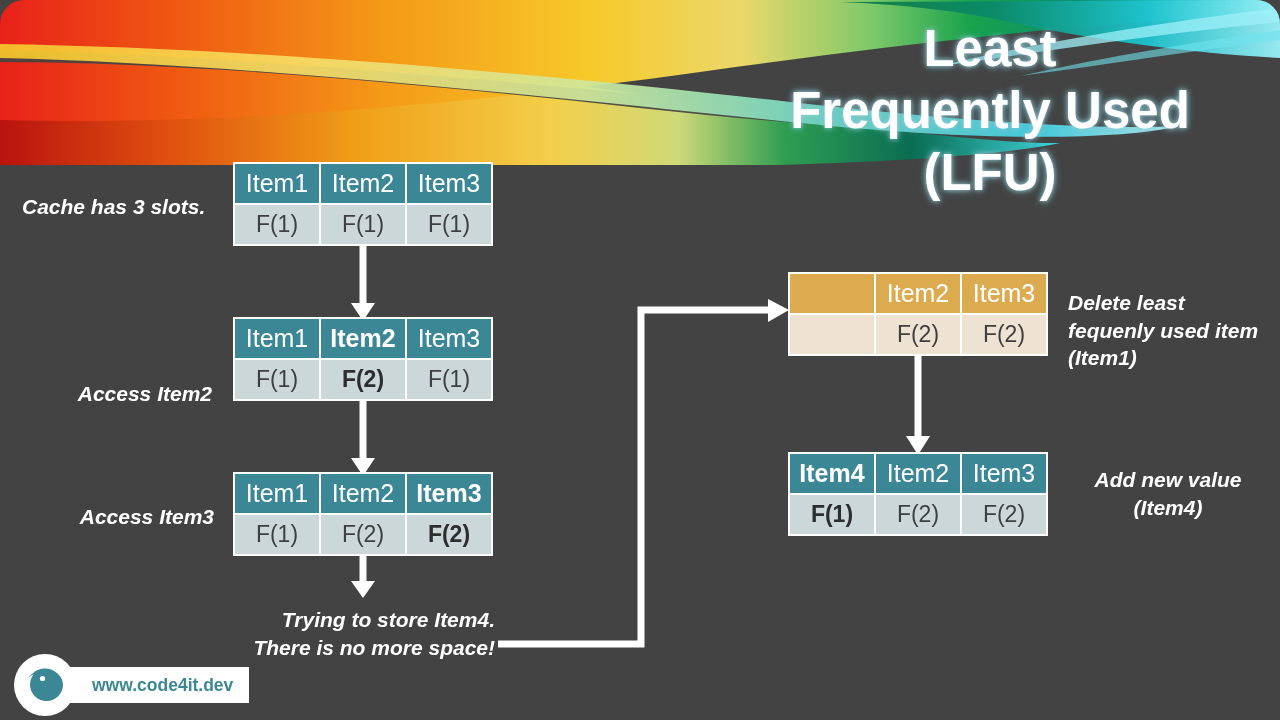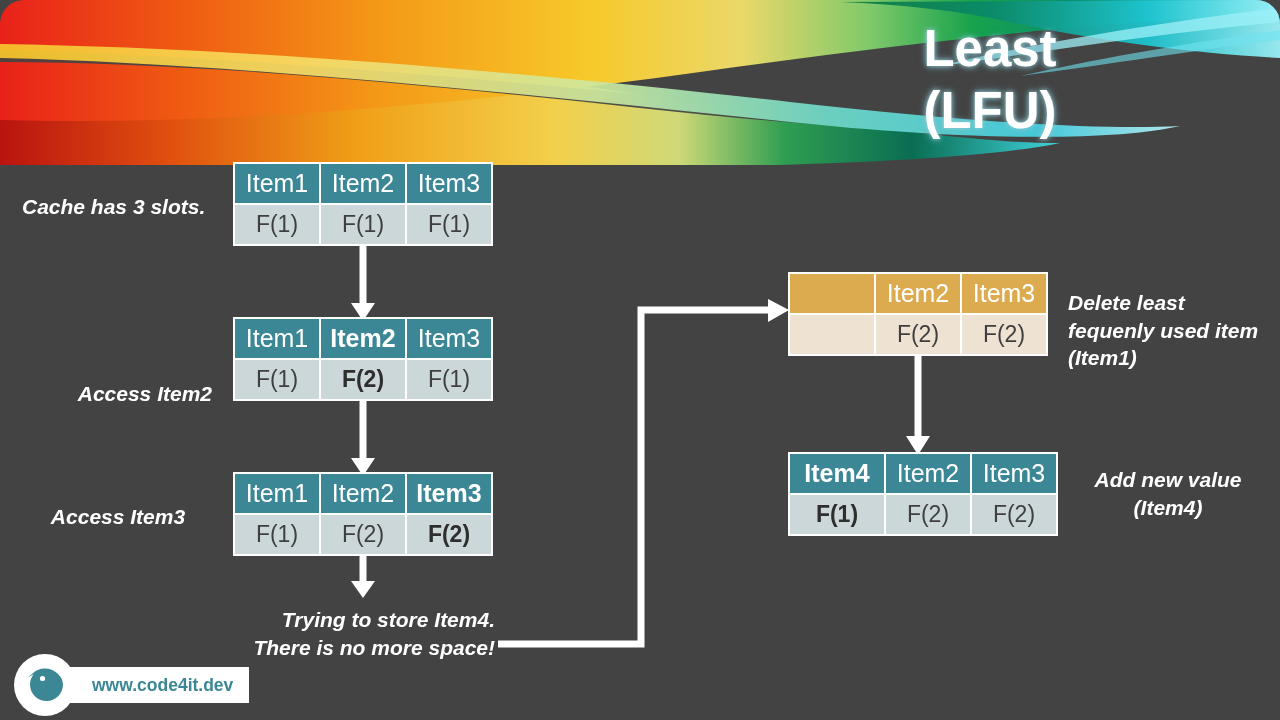--- a/index.html
+++ b/index.html
@@ -178,20 +178,21 @@
     <path d="M0,44 C260,48 560,76 790,102 C960,121 1090,130 1180,126 C1110,142 960,140 790,122 C540,96 250,64 0,58 Z" fill="url(#gC)" opacity="0.93"></path>
 
     <path d="M1280,0 L1280,58 C1200,54 1090,40 1010,22 C960,11 900,4 840,2 Z" fill="url(#gD)" opacity="0.95"></path>
 
     <path d="M1280,8 C1160,22 1030,44 940,66 C1040,52 1170,32 1280,22 Z" fill="#9df0f8" opacity="0.75"></path>
     <path d="M1280,30 C1180,44 1090,60 1020,76 C1110,64 1210,48 1280,40 Z" fill="#6fe2ee" opacity="0.6"></path>
   </svg>
 
   <div id="title">
     <span class="tline">Least</span>
+    <span class="tline">Frequently Used</span>
     <span class="tline">(LFU)</span>
   </div>
 
   <svg id="wires" viewBox="0 0 1280 720">
 
     <g>
       <line x1="363" y1="238" x2="363" y2="305" stroke="#ffffff" stroke-width="7"></line>
       <polygon points="351,303 375,303 363,321" fill="#ffffff"></polygon>
     </g>
 
@@ -213,21 +214,21 @@
     <g>
       <line x1="918" y1="348" x2="918" y2="438" stroke="#ffffff" stroke-width="7"></line>
       <polygon points="906,436 930,436 918,455" fill="#ffffff"></polygon>
     </g>
   </svg>
 
   <div class="note" style="left:22px; top:193px; width:205px; text-align:left;">Cache has 3 slots.</div>
 
   <div class="note" style="left:22px; top:348px; width:190px; text-align:right;margin-top:32px;">Access Item2</div>
 
-  <div class="note" style="left:22px; top:503px; width:192px; text-align:center;">Access Item3</div>
+  <div class="note" style="left:22px; top:503px; width:192px; text-align:right;">Access Item3</div>
 
   <div class="note" style="left:242px; top:606px; width:253px; text-align:right;">Trying to store Item4. There is no more space!</div>
 
   <div class="note" style="left:1068px; top:289px; width:200px; text-align:left;">Delete least fequenly used item (Item1)</div>
 
   <div class="note" style="left:1068px; top:466px; width:200px; text-align:center;">Add new value (Item4)</div>
 
   <table class="cachetbl" style="left:233px; top:162px;">
     <tbody>
         <tr>
@@ -284,21 +285,21 @@
       <td class="bd"></td>
       <td class="bd">F(2)</td>
       <td class="bd">F(2)</td>
     </tr>
   </tbody>
     </table>
 
   <table class="cachetbl" style="left:788px; top:452px;">
     <tbody>
         <tr>
-      <td class="hd hl" style="width:94px">Item4</td>
+      <td class="hd hl" style="width:84px">Item4</td>
       <td class="hd" style="width:84px">Item2</td>
       <td class="hd" style="width:84px">Item3</td>
     </tr>
     <tr>
       <td class="bd hl">F(1)</td>
       <td class="bd">F(2)</td>
       <td class="bd">F(2)</td>
     </tr>
   </tbody>
     </table>

